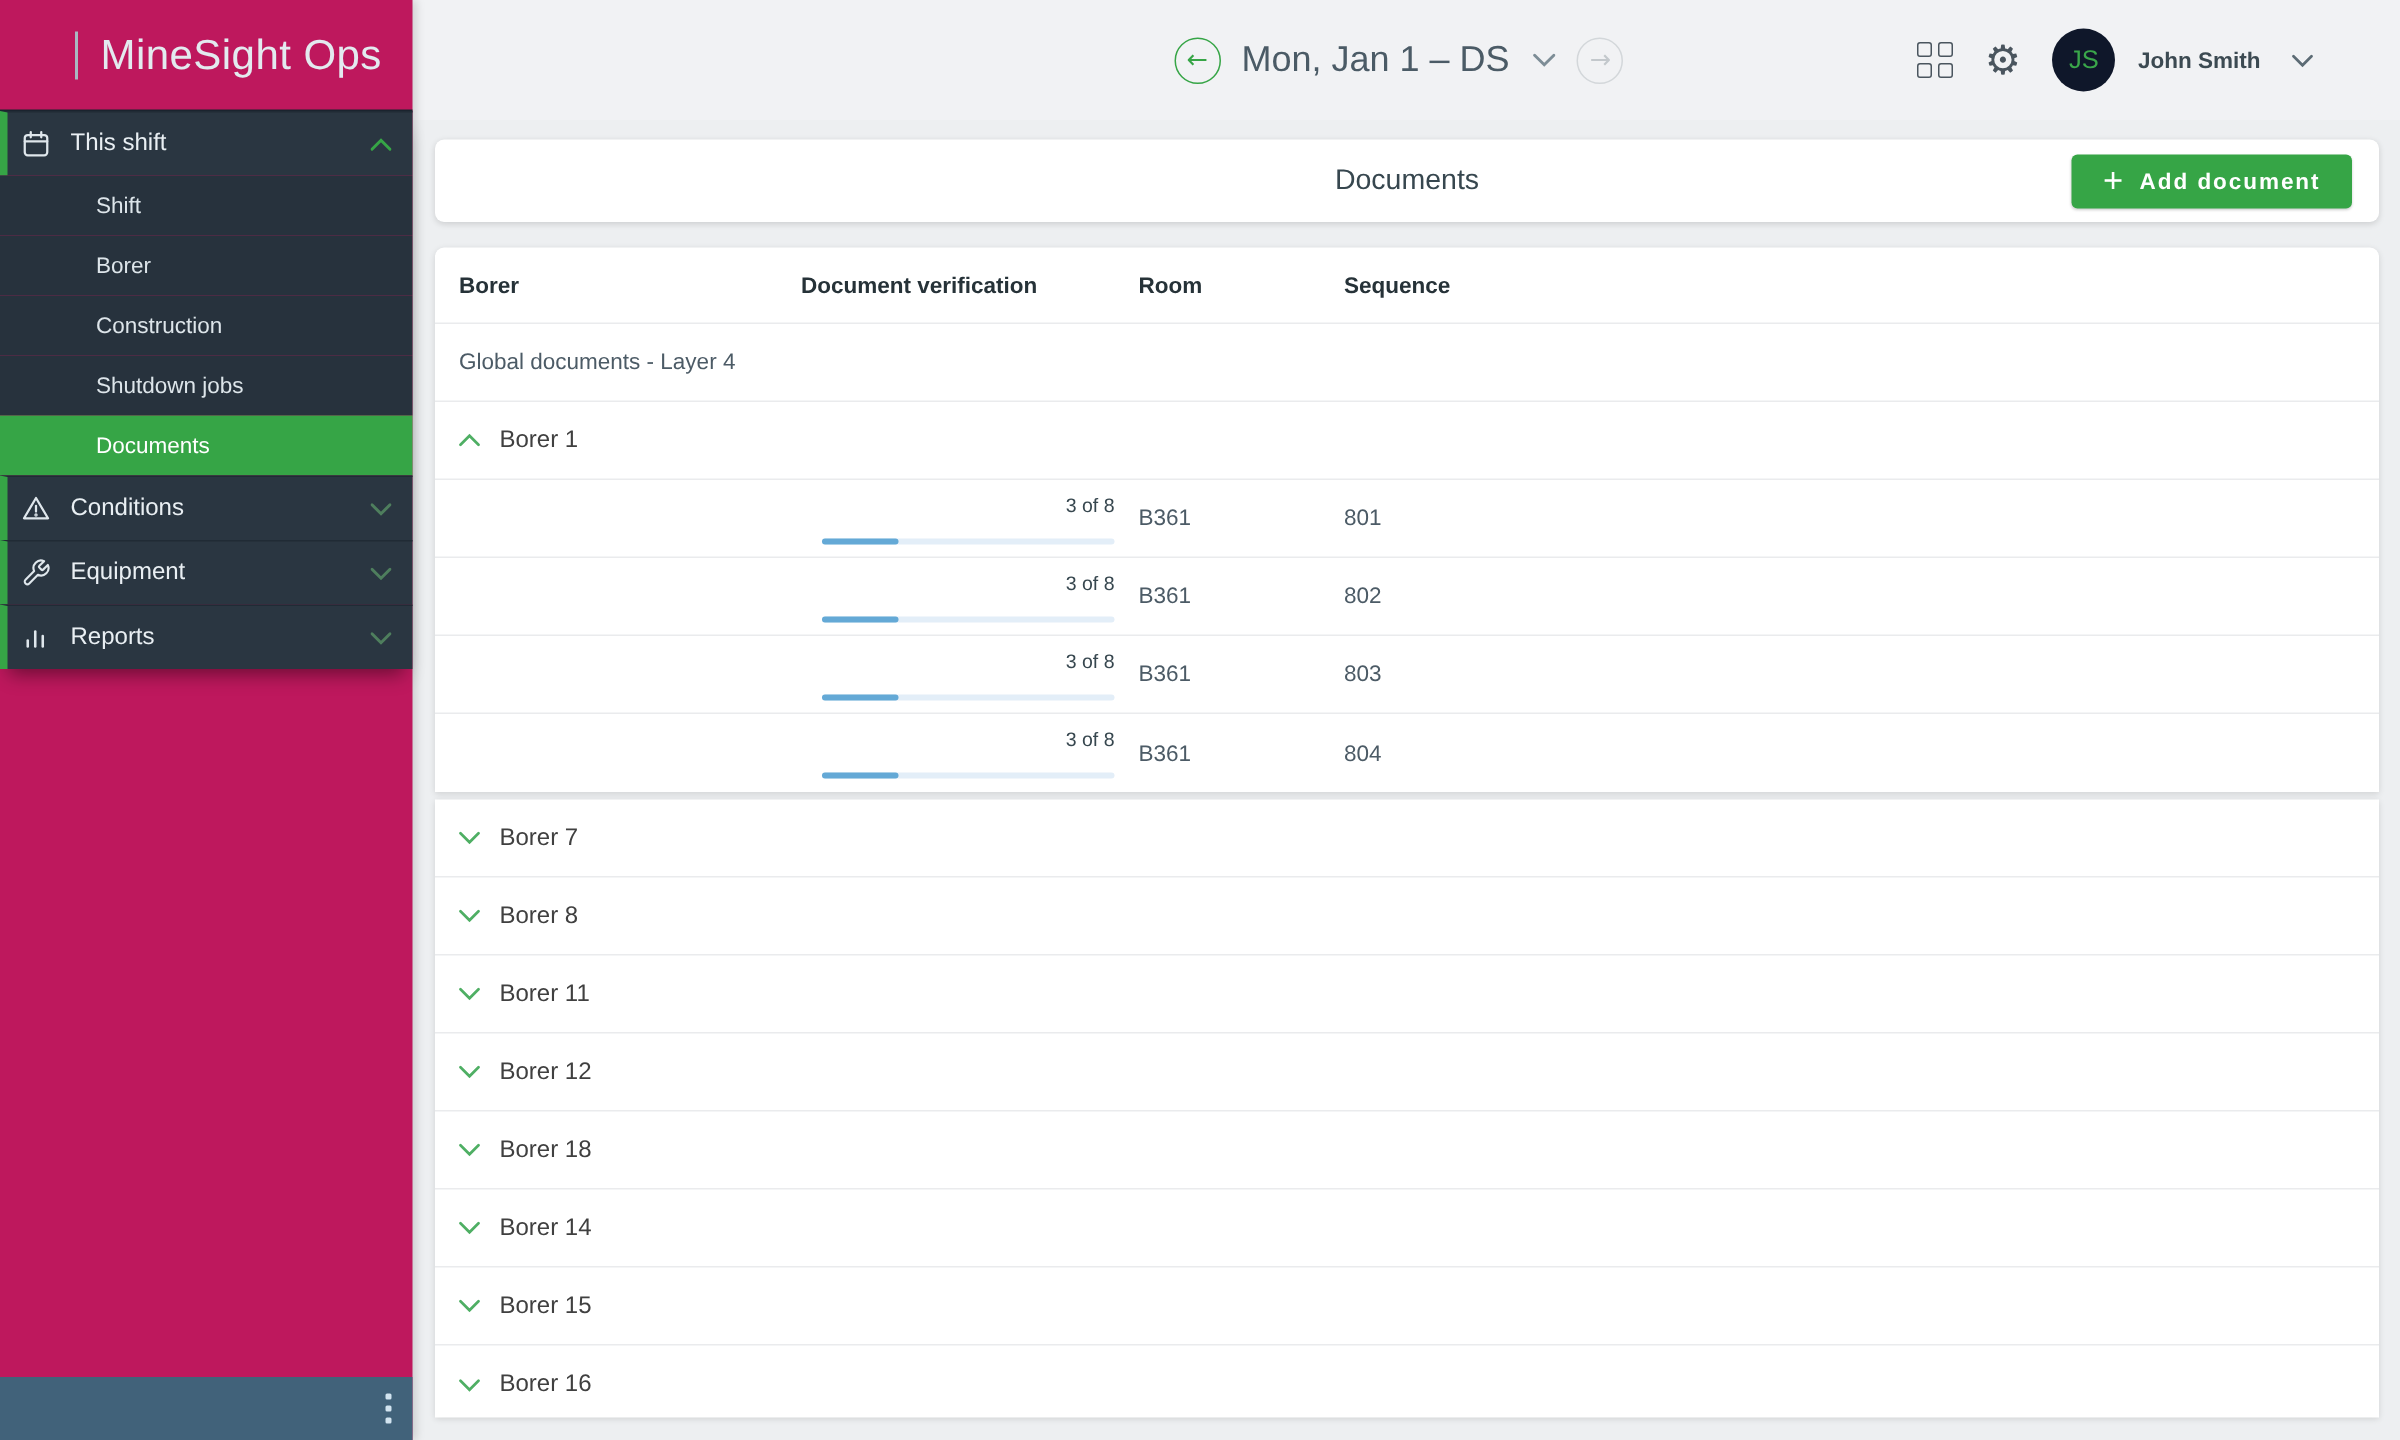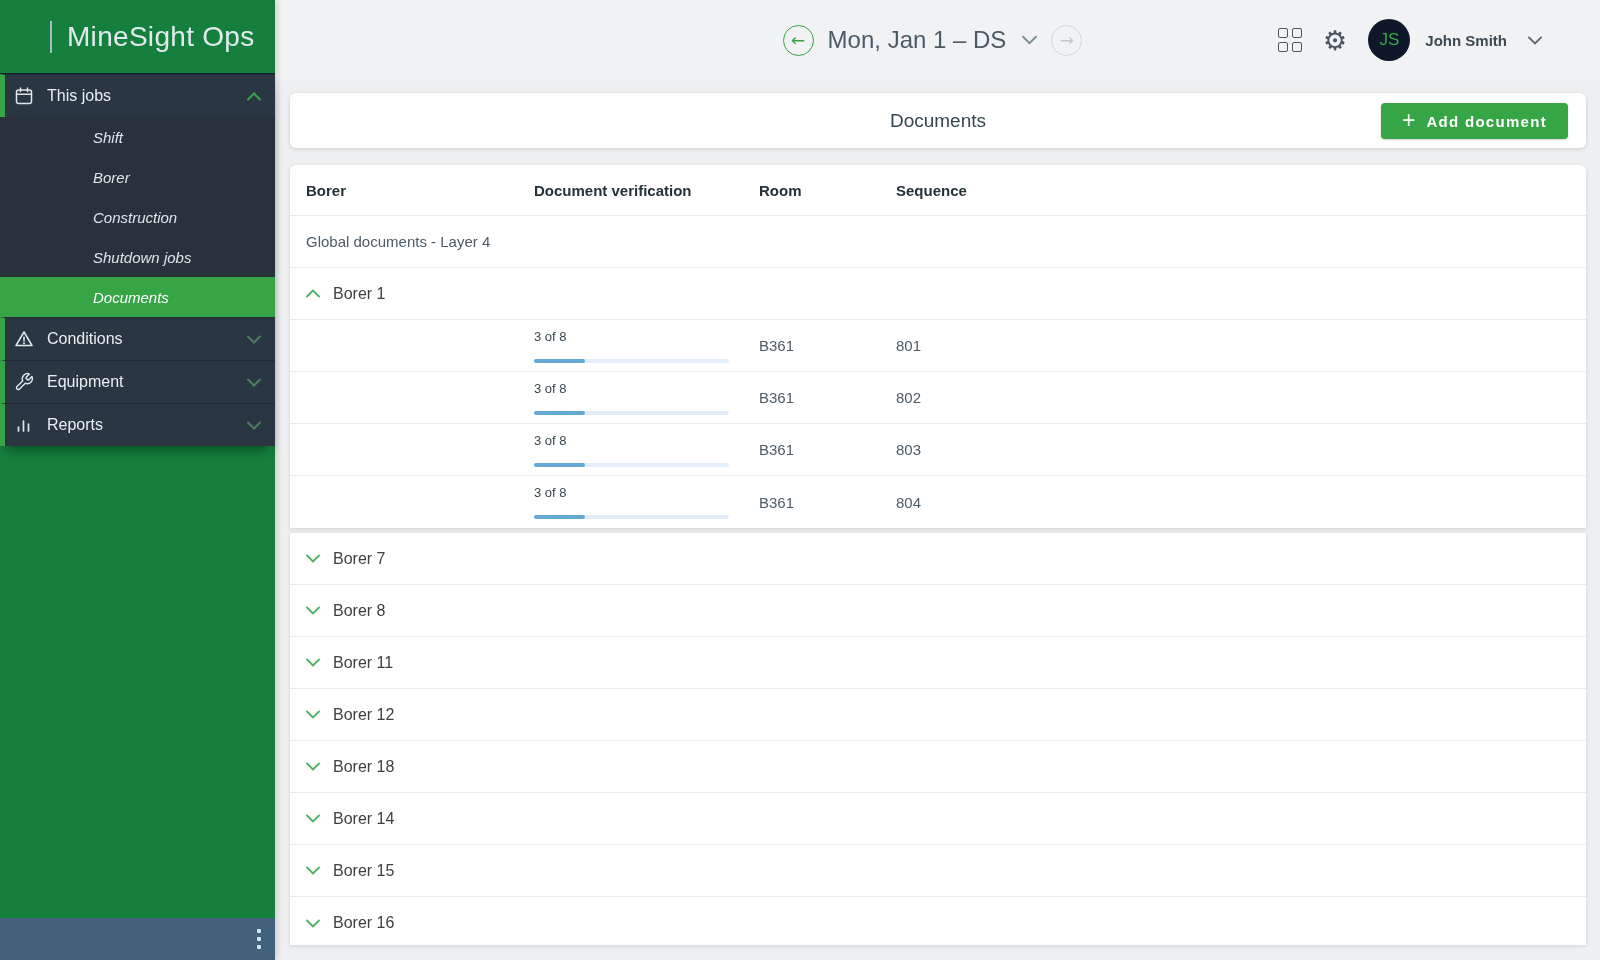--- a/index.html
+++ b/index.html
@@ -2,35 +2,35 @@
 <html><head>
 <meta charset="utf-8">
 <style>
   * { margin:0; padding:0; box-sizing:border-box; }
   html,body { width:1600px; height:960px; overflow:hidden; }
   body { font-family:"Liberation Sans","DejaVu Sans",sans-serif; background:#edeff1; }
   .app { position:relative; width:1600px; height:960px; }
 
   
   .sidebar { position:absolute; left:0; top:0; width:275px; height:960px;
-             background:#15803d; z-index:5; box-shadow:2px 0 6px rgba(0,0,0,.15); }
+             background:#be185d; z-index:5; box-shadow:2px 0 6px rgba(0,0,0,.15); }
   .sidebar-header { height:74px; display:flex; align-items:center; padding-left:50px;
                     border-bottom:1px solid #1a242e; }
   .brand-bar { width:2px; height:32px; background:#a9b8c2; margin-right:15px; }
   .brand-title { color:#e3eaef; font-size:28px; font-weight:400; letter-spacing:.3px; }
 
   .nav { box-shadow:0 9px 12px -6px rgba(0,0,0,.45); }
   .nav-row { height:43px; display:flex; align-items:center; padding:0 14px 0 9px;
              background:#2a3641; border-left:5px solid #36a546; cursor:pointer;
              border-top:1px solid #202b35; }
   .nav-row .nav-ico { width:20px; height:20px; margin-right:13px; color:#dfe7ec; flex:0 0 20px; }
   .nav-label { color:#e9eff3; font-size:16px; flex:1; }
   .chev { width:14px; height:9px; }
-  .submenu-item { height:40px; display:flex; align-items:center; padding-left:93px;
-                  color:#dde5ea; font-size:15px; background:#27323d; cursor:pointer;font-style:italic; }
+  .submenu-item { height:40px; display:flex; align-items:center; padding-left:64px;
+                  color:#dde5ea; font-size:15px; background:#27323d; cursor:pointer; }
   .submenu-item.active { background:#36a546; color:#ffffff; }
   .sidebar-bottom { position:absolute; left:0; bottom:0; width:275px; height:42px;
                     background:#41627a; display:flex; align-items:center;
                     justify-content:flex-end; padding-right:14px; }
   .kebab { display:flex; flex-direction:column; gap:4px; cursor:pointer; }
   .kebab span { width:4px; height:4px; background:#d2e4f0; border-radius:1px; display:block; }
 
   
   .main { position:absolute; left:275px; top:0; width:1325px; height:960px; }
   .topbar { position:relative; height:80px; background:#f1f2f4;
@@ -71,21 +71,21 @@
   .table-card.second { margin-top:5px; border-radius:0; height:412px; overflow:hidden; }
   .trow { display:grid; grid-template-columns:228px 225px 137px 1fr; align-items:center;
           height:52px; border-bottom:1px solid #eaebed; }
   .trow:last-child { border-bottom:none; }
   .trow > div { padding-left:16px; }
   .thead { height:51px; }
   .thead > div { font-size:15px; font-weight:700; color:#263238; }
   .cell-text { font-size:15px; color:#4c5b66; }
   .group-cell { display:flex; align-items:center; gap:13px; cursor:pointer; }
   .group-label { font-size:16px; color:#404040; }
-  .verif-cell { display:flex; flex-direction:column; justify-content:center; gap:15px; }
+  .verif-cell { display:flex; flex-direction:column; justify-content:center; gap:15px;align-items:flex-end; }
   .verif-label { font-size:13px; color:#37474f; }
   .progress-track { width:195px; height:4px; border-radius:2px; background:#e3eef8; }
   .progress-fill { height:4px; border-radius:2px; background:#64a9d6; }
 </style>
 </head>
 <body>
 
 <div class="app">
 
   <aside class="sidebar">
@@ -98,21 +98,21 @@
 
       <div class="nav-row">
         <span class="nav-ico">
           <svg width="20" height="20" viewBox="0 0 20 20" fill="none" stroke="#dfe7ec" stroke-width="1.5" stroke-linecap="round">
             <rect x="2.5" y="4" width="15" height="13.5" rx="2"></rect>
             <line x1="2.5" y1="8.2" x2="17.5" y2="8.2"></line>
             <line x1="6.5" y1="2" x2="6.5" y2="5.5"></line>
             <line x1="13.5" y1="2" x2="13.5" y2="5.5"></line>
           </svg>
         </span>
-        <span class="nav-label">This jobs</span>
+        <span class="nav-label">This shift</span>
         <svg class="chev" viewBox="0 0 14 9" fill="none" stroke="#36a546" stroke-width="2" stroke-linecap="round">
             <polyline points="1,7.5 7,1.5 13,7.5"></polyline>
           </svg>
       </div>
 
       <div class="submenu">
         <div class="submenu-item">Shift</div>
         <div class="submenu-item">Borer</div>
         <div class="submenu-item">Construction</div>
         <div class="submenu-item">Shutdown jobs</div>

